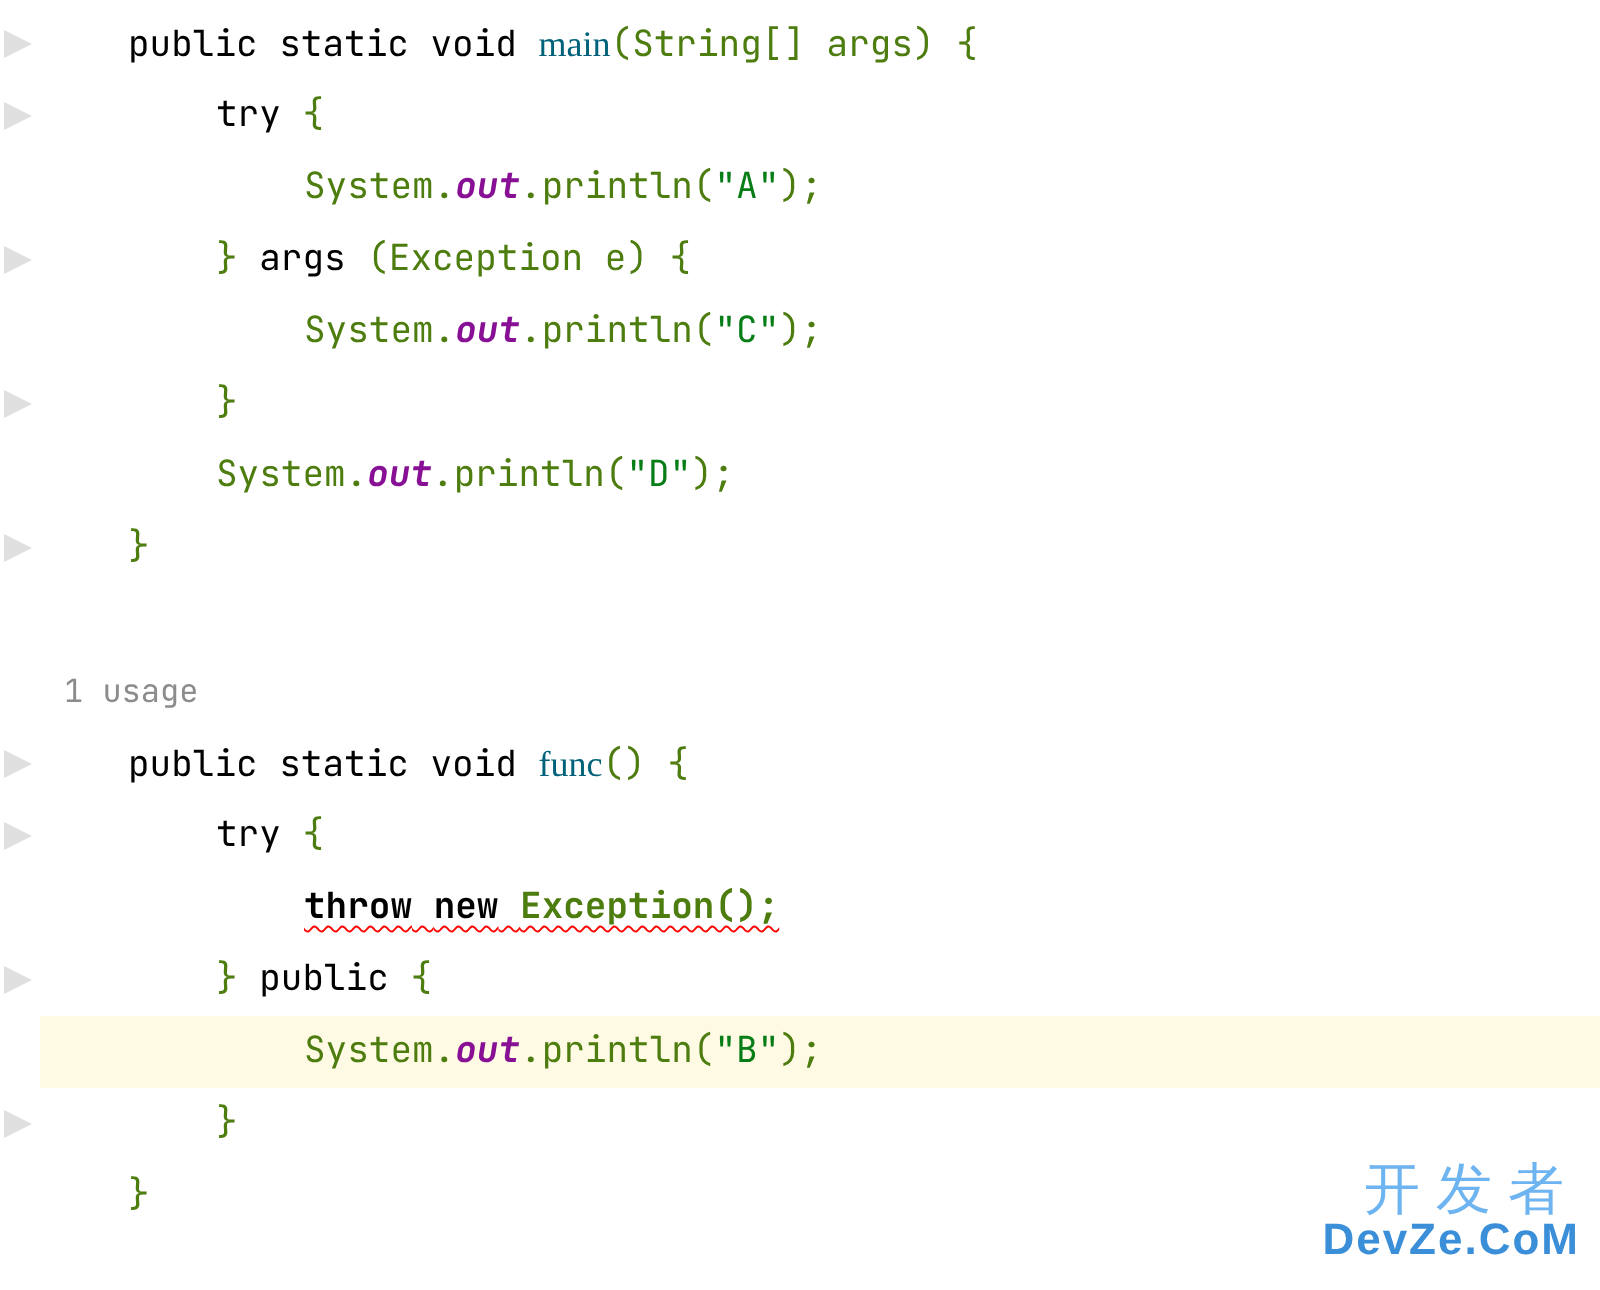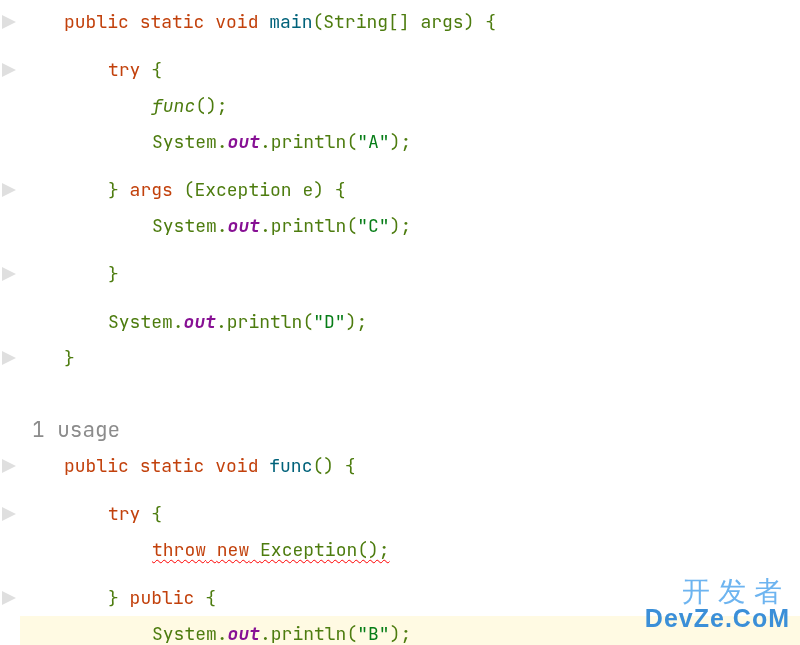--- a/index.html
+++ b/index.html
@@ -27,53 +27,54 @@
     .line.highlighted {
       background: #fffae3;
     }
     .gutter-marker {
       position: absolute;
       left: -18px;
       width: 14px;
       height: 14px;
       opacity: 0.3;
     }
-    .kw { color: #c2410c; }
-    .method { color: #00627a; }
+    .kw { color: #000000; }
+    .method { color: #00627a; font-family: Liberation Serif, serif; }
     .field-static { color: #871094; font-style: italic; font-weight: bold; }
     .str { color: #067d17; }
     .plain { color: #4d7c0f; }
-    .usage { color: #8c8c8c; font-size: 21px; }
+    .usage { color: #8c8c8c; font-size: 16px; }
     .italic { font-style: italic; }
     .underline-red {
       text-decoration: underline wavy #ff0000;
       text-decoration-thickness: 1px;
       text-underline-offset: 3px;
+      font-weight: bold;
     }
     .indent-1 { padding-left: 44px; }
-    .indent-2 { padding-left: 88px; margin-top: 12px; }
+    .indent-2 { padding-left: 88px; }
     .indent-3 { padding-left: 132px; }
     .indent-usage { padding-left: 12px; }
     .watermark {
       position: absolute;
       bottom: 14px;
       right: 10px;
       text-align: right;
       pointer-events: none;
     }
     .watermark-top {
       color: #6db4f0;
       font-size: 28px;
       font-family: 'SimHei', sans-serif;
       letter-spacing: 8px;
       line-height: 1;
     }
     .watermark-bottom {
       color: #3b8fd8;
-      font-size: 25px;
+      font-size: 22px;
       font-family: 'Arial', sans-serif;
       font-weight: bold;
       letter-spacing: 1px;
       line-height: 1;
     }
     .blank-line { height: 36px; }
   </style>
 </head>
 <body>
 
@@ -86,23 +87,20 @@
     <span><span class="kw">public</span><span class="plain"> </span><span class="kw">static</span><span class="plain"> </span><span class="kw">void</span><span class="plain"> </span><span class="method">main</span><span class="plain">(String[] args) {</span></span>
   </div>
 
   <div class="line indent-2">
     <svg class="gutter-marker" viewBox="0 0 10 10">
         <path d="M0 0 L10 5 L0 10 Z" fill="#999"></path>
       </svg>
     <span><span class="kw">try</span><span class="plain"> {</span></span>
   </div>
 
-  <div class="line indent-3">
-    <span><span class="plain italic">func</span><span class="plain">();</span></span>
-  </div>
 
   <div class="line indent-3">
     <span><span class="plain">System.</span><span class="field-static">out</span><span class="plain">.println(</span><span class="str">"A"</span><span class="plain">);</span></span>
   </div>
 
   <div class="line indent-2">
     <svg class="gutter-marker" viewBox="0 0 10 10">
         <path d="M0 0 L10 5 L0 10 Z" fill="#999"></path>
       </svg>
     <span><span class="plain">} </span><span class="kw">args</span><span class="plain"> (Exception e) {</span></span>

